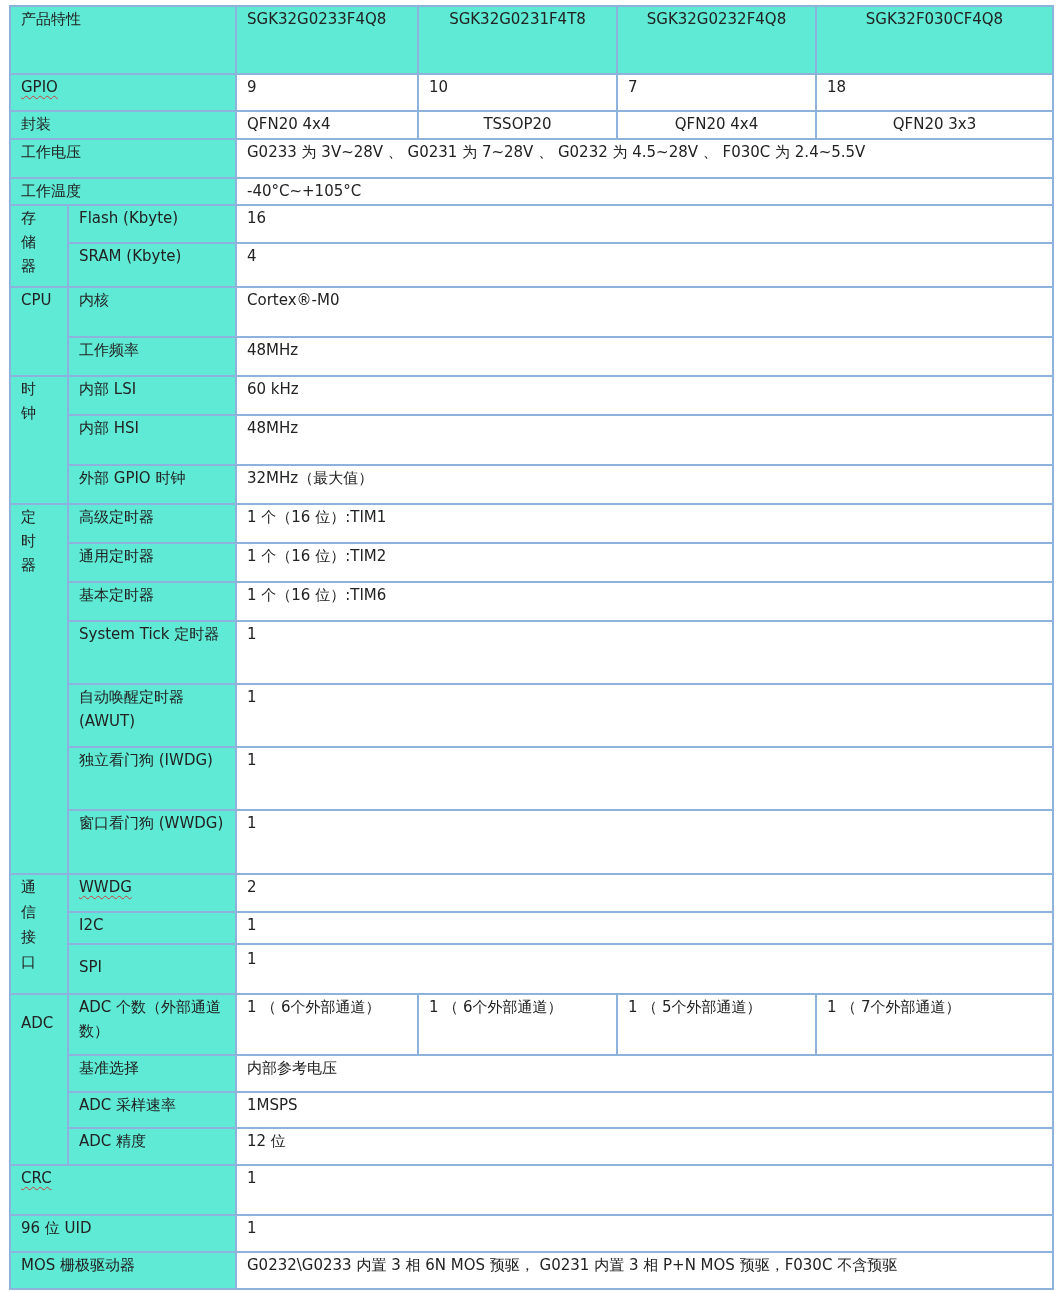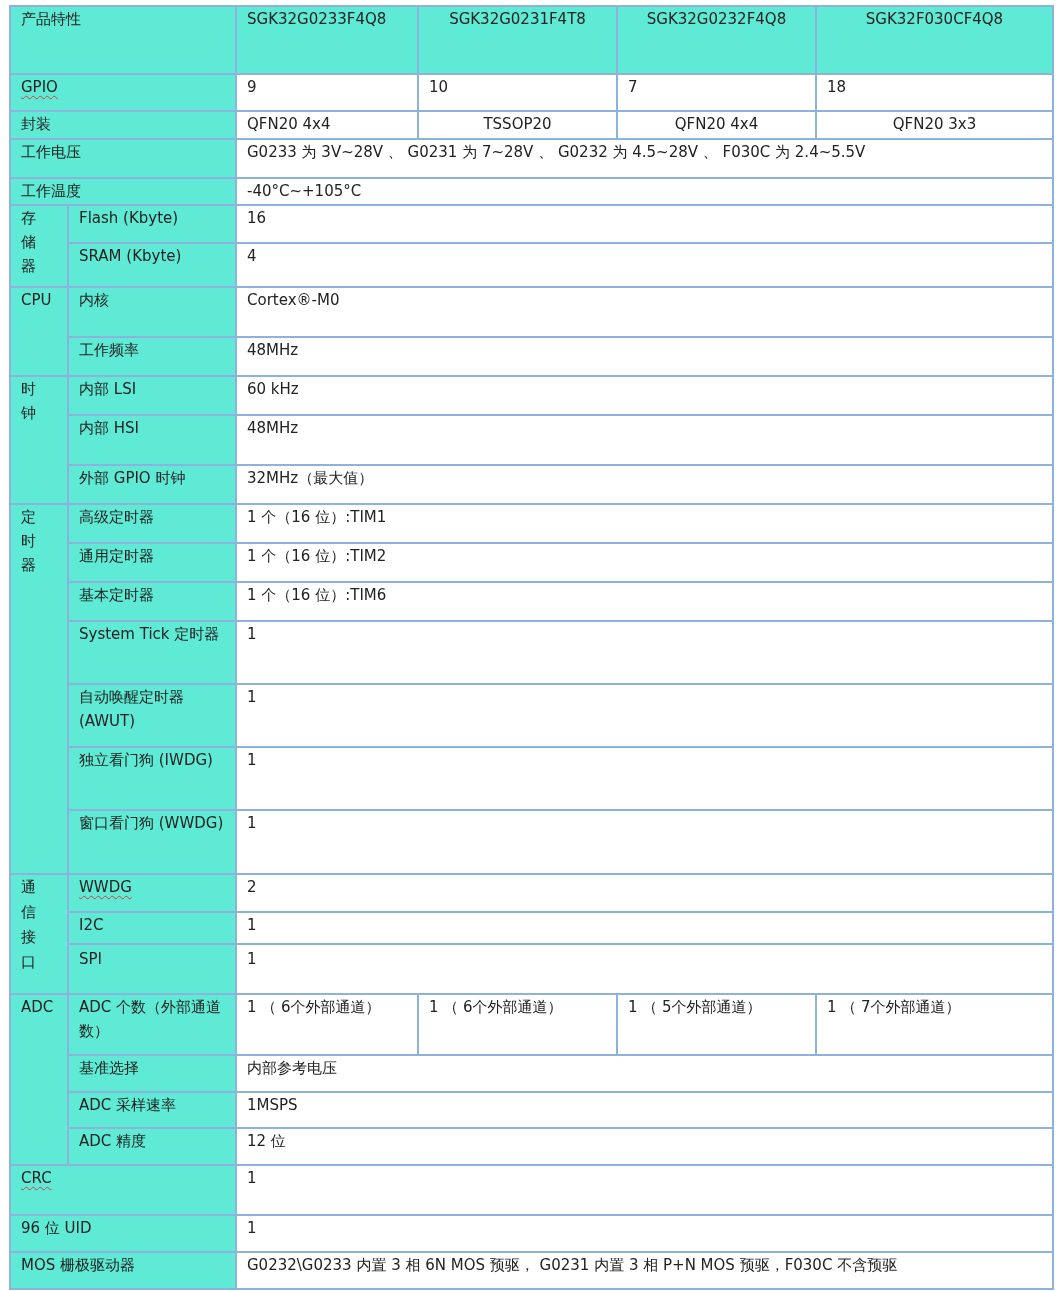--- a/index.html
+++ b/index.html
@@ -139,26 +139,26 @@
 接
 口</td>
     <td class="hd vt"><span class="squig">WWDG</span></td>
     <td class="val vt" colspan="4">2</td>
   </tr>
   <tr style="height:32px">
     <td class="hd vt">I2C</td>
     <td class="val vt" colspan="4">1</td>
   </tr>
   <tr style="height:50px">
-    <td class="hd" style="padding-top:2px">SPI</td>
+    <td class="hd" style="padding-top:10px">SPI</td>
     <td class="val" style="padding-top:2px" colspan="4">1</td>
   </tr>
 
   <tr style="height:61px">
-    <td class="hd vcat" rowspan="4" style="padding-top:0">ADC</td>
+    <td class="hd vcat" rowspan="4" style="padding-top:16px">ADC</td>
     <td class="hd vt">ADC 个数（外部通道数）</td>
     <td class="val vt">1 （ 6个外部通道）</td>
     <td class="val vt">1 （ 6个外部通道）</td>
     <td class="val vt">1 （ 5个外部通道）</td>
     <td class="val vt">1 （ 7个外部通道）</td>
   </tr>
   <tr style="height:37px">
     <td class="hd vt">基准选择</td>
     <td class="val vt" colspan="4">内部参考电压</td>
   </tr>

